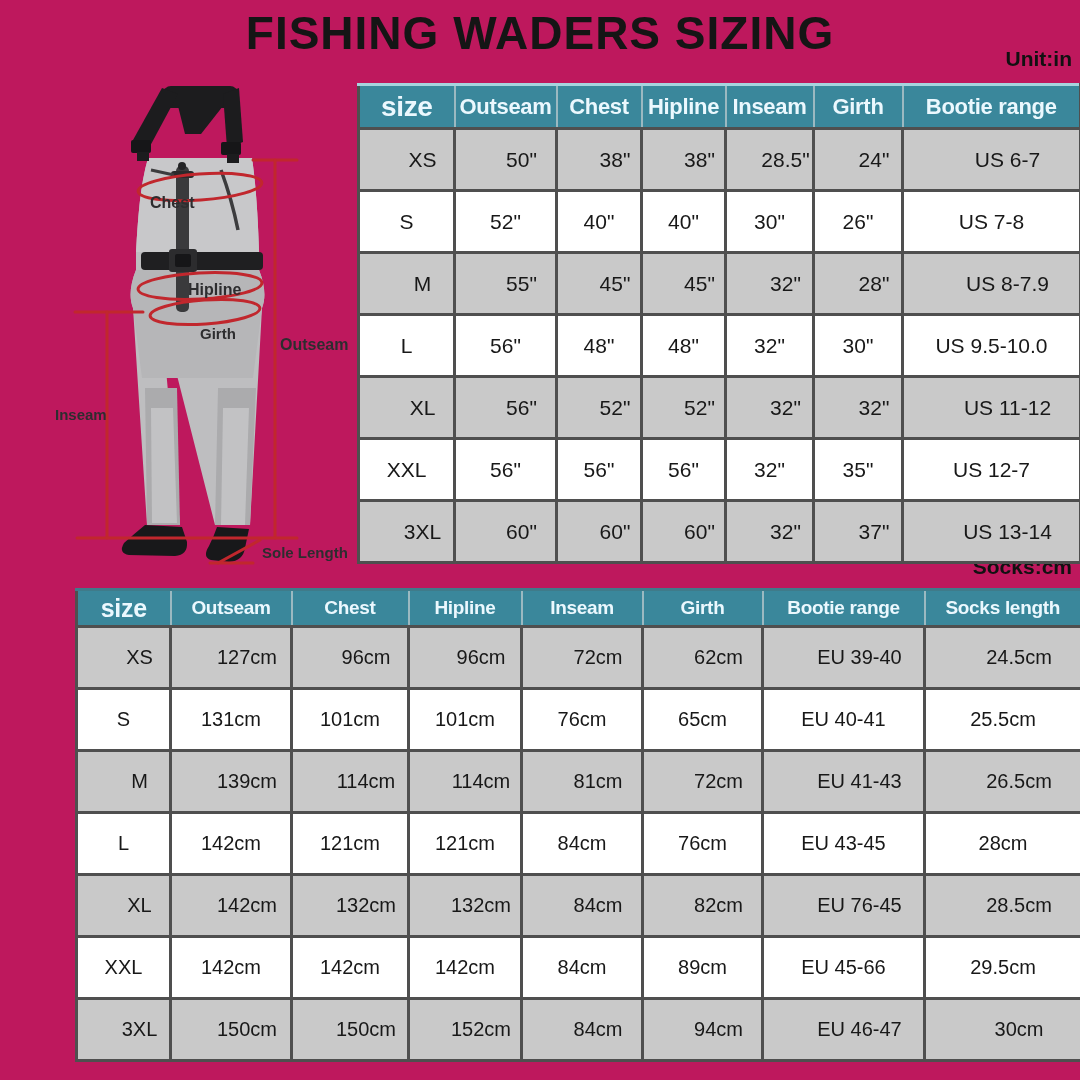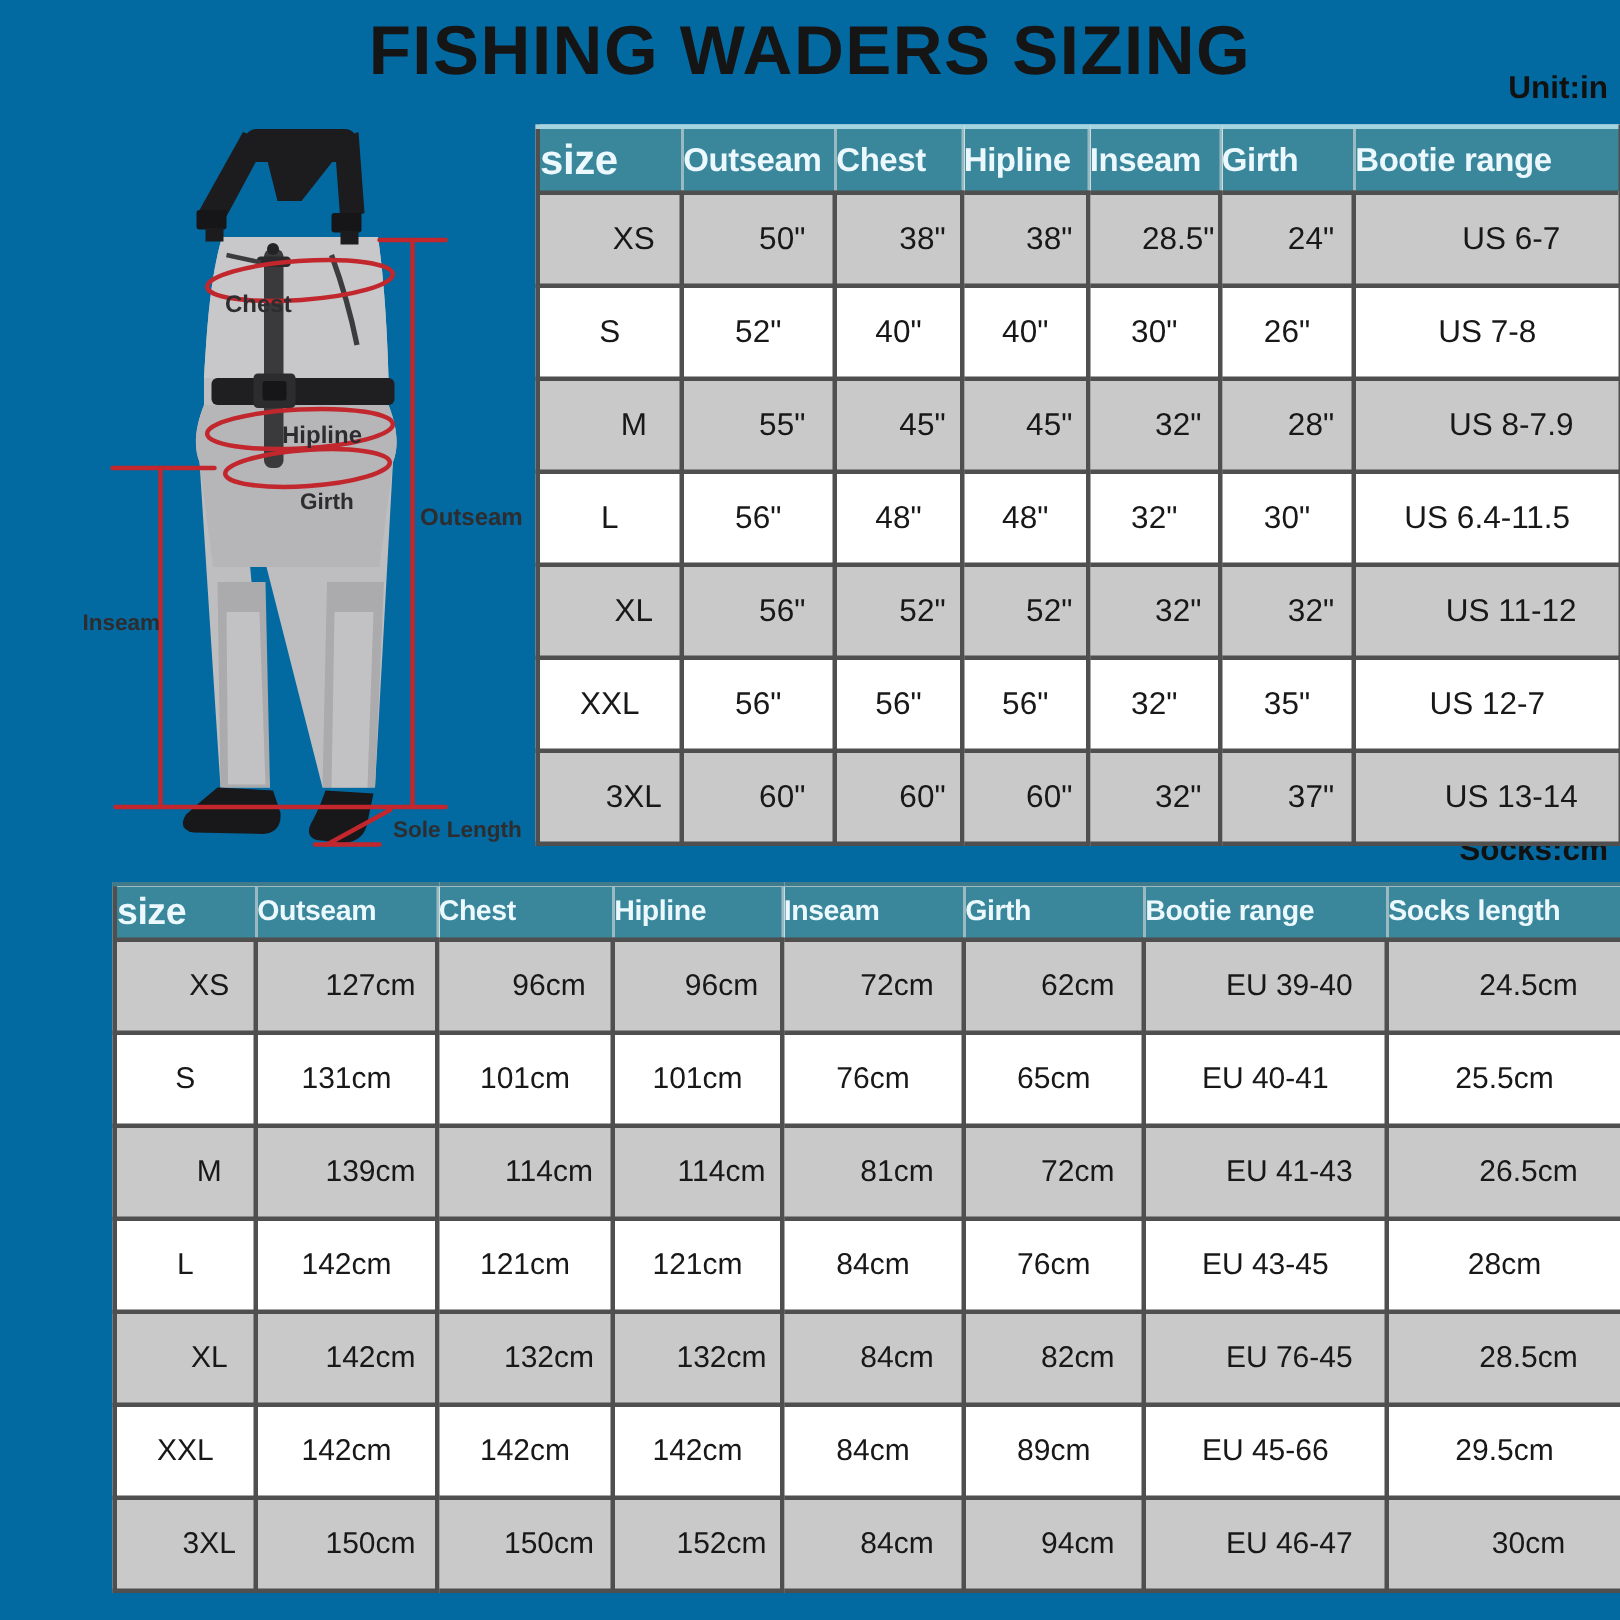--- a/index.html
+++ b/index.html
@@ -1,30 +1,30 @@
 <!DOCTYPE html>
 <html><head>
 <meta charset="utf-8">
 <style>
   html,body{margin:0;padding:0;background:#fff;}
-  #page{position:relative;width:1080px;height:1080px;background:#0369a1;overflow:hidden;
+  #page{position:relative;width:1080px;height:1080px;background:#be185d;overflow:hidden;
         font-family:"Liberation Sans","DejaVu Sans",sans-serif;}
 
   
   .title{position:absolute;top:6px;left:0;right:0;text-align:center;
          font-size:46px;font-weight:700;letter-spacing:1px;color:#151515;}
   .unit{position:absolute;right:8px;font-size:21px;font-weight:700;color:#111;}
   .unit-in{top:47px;}
   .unit-cm{top:555px;}
 
   
   table.sizing{border-collapse:collapse;table-layout:fixed;position:absolute;background:#fff;}
   table.sizing td{border:3px solid #4f4f4f;text-align:center;color:#181818;
                   padding:0;overflow:hidden;white-space:nowrap;}
-  table.sizing th{background:#3A879B;color:#EBF8FE;font-weight:700;text-align:left;
+  table.sizing th{background:#3A879B;color:#EBF8FE;font-weight:700;text-align:center;
                   border-left:2px solid #9bb9c1;border-right:2px solid #9bb9c1;
                   padding:0;overflow:hidden;white-space:nowrap;letter-spacing:-0.3px;margin-left:31px;}
   table.sizing th:first-child{border-left:3px solid #4f4f4f;}
   table.sizing th:last-child{border-right:3px solid #4f4f4f;}
   table.sizing tr.alt td{background:#C9C9C9;padding-left:32px;}
 
   #table-in{left:357px;top:83px;width:722px;}
   #table-in th{height:41px;font-size:22px;border-top:3px solid #a6d4de;}
   #table-in th.size-head{font-size:28px;font-weight:700;}
   #table-in td{height:59px;font-size:21px;}
@@ -175,21 +175,21 @@
           <td>28"</td>
           <td>US 8-7.9</td>
         </tr>
         <tr>
           <td>L</td>
           <td>56"</td>
           <td>48"</td>
           <td>48"</td>
           <td>32"</td>
           <td>30"</td>
-          <td>US 6.4-11.5</td>
+          <td>US 9.5-10.0</td>
         </tr>
         <tr class="alt">
           <td>XL</td>
           <td>56"</td>
           <td>52"</td>
           <td>52"</td>
           <td>32"</td>
           <td>32"</td>
           <td>US 11-12</td>
         </tr>

